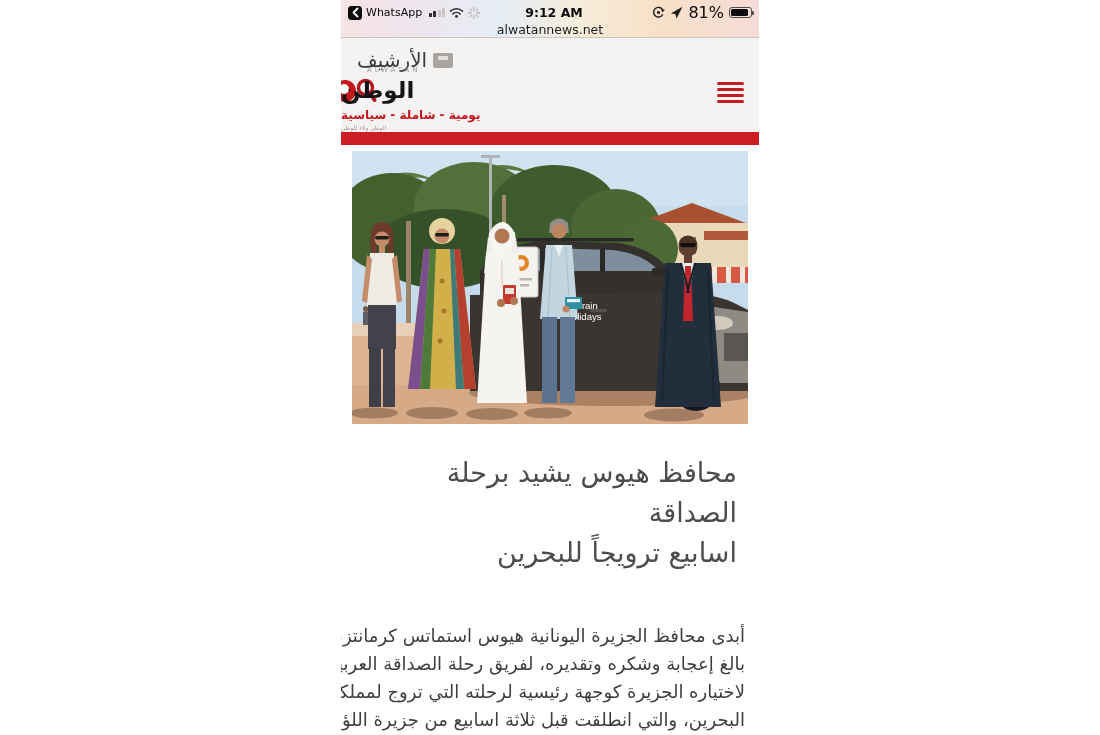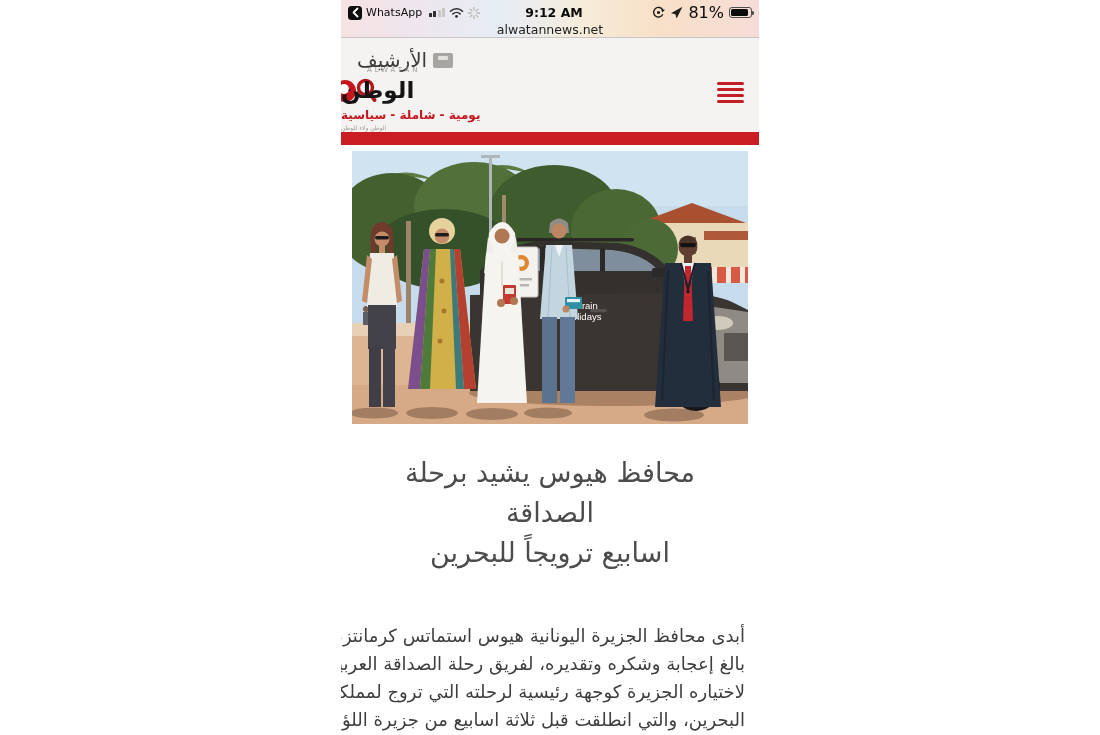--- a/index.html
+++ b/index.html
@@ -48,21 +48,21 @@
   .logo-dot{position:absolute;left:-7px;bottom:5px;width:22px;height:22px;border-radius:50%;background:#c5161d;}
   .logo-dot::after{content:"";position:absolute;left:5px;top:4px;width:10px;height:10px;border-radius:50%;background:#ffffff;}
   .logo-ar{position:relative;font-size:23px;font-weight:700;color:#141414;line-height:34px;direction:rtl;}
   .logo-tag-red{font-size:12px;font-weight:700;color:#c5161d;direction:rtl;margin-top:1px;}
   .logo-tag-gray{font-size:6px;color:#9b9b9b;direction:rtl;margin-top:2px;}
   .red-bar{height:13px;background:#cb1d24;}
 
   
   .photo{margin:6px 11px 0 11px;height:273px;background:#cfe0ec;overflow:hidden;}
   .photo svg{display:block;width:100%;height:100%;}
-  .title{margin:29px 22px 0 22px;text-align:center;direction:rtl;font-size:27px;font-weight:400;color:#4c4c4c;line-height:40px;}
+  .title{margin:29px 22px 0 22px;direction:rtl;font-size:27px;font-weight:400;color:#4c4c4c;line-height:40px;}
   .body-text{margin:49px 14px 0 14px;direction:rtl;text-align:right;font-size:18px;color:#3e3e3e;}
   .body-text .line{line-height:28px;white-space:nowrap;}
 </style>
 </head>
 <body>
 
 <div class="canvas">
   <div class="phone">
 
     <div class="status-bar">

